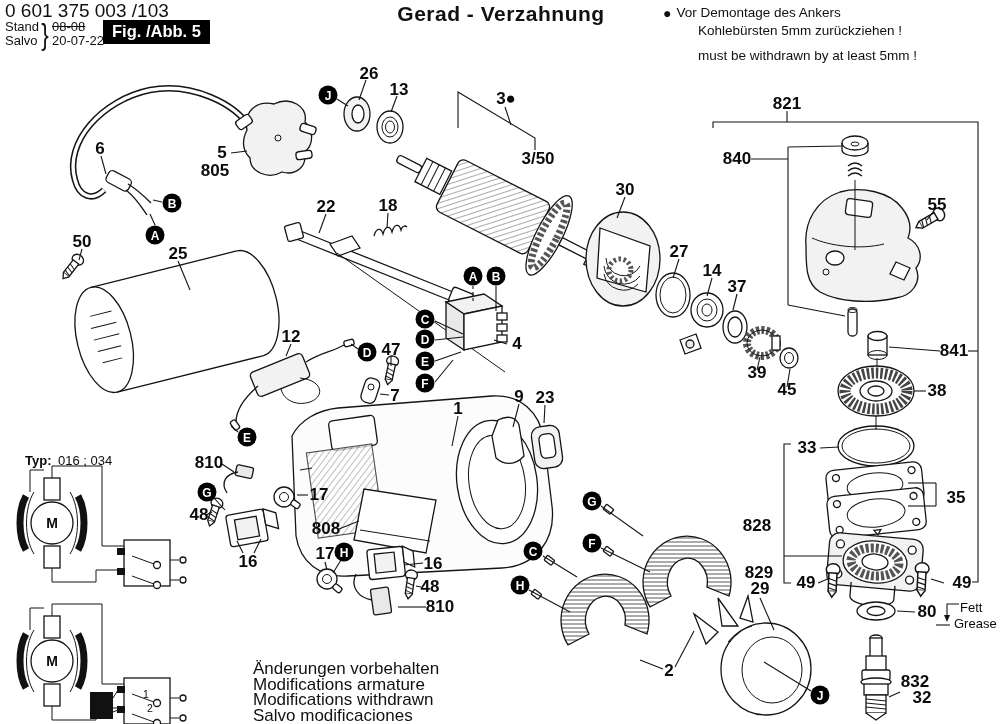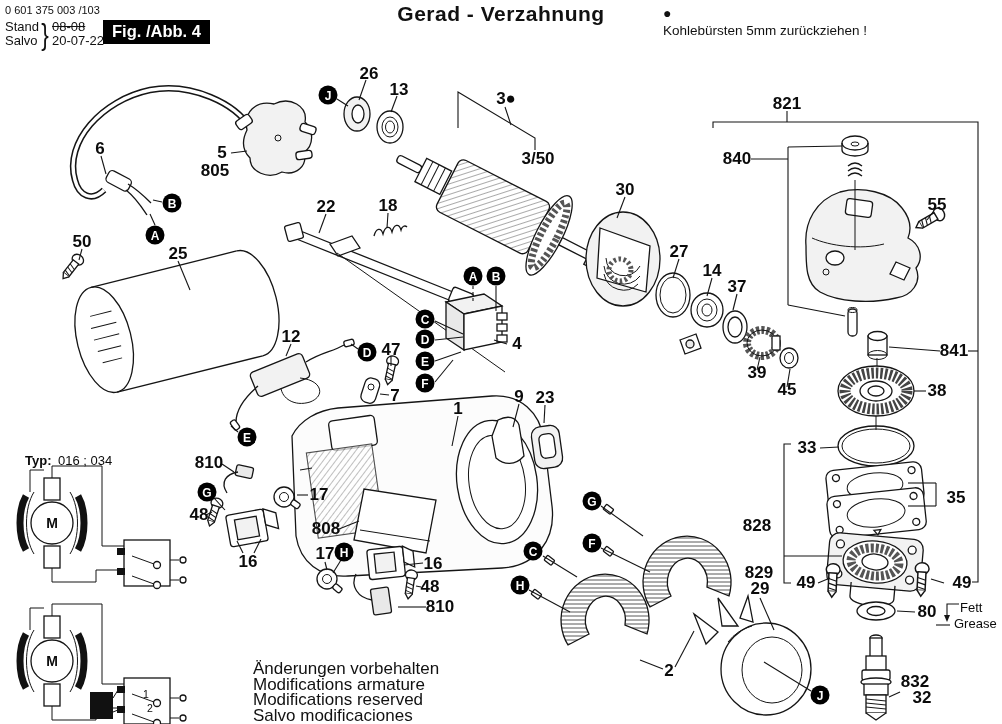--- a/index.html
+++ b/index.html
@@ -3,33 +3,33 @@
 <meta charset="utf-8">
 <style>
   html,body{margin:0;padding:0}
   body{width:1002px;height:724px;background:#fff;position:relative;overflow:hidden;
        font-family:"Liberation Sans",sans-serif;color:#111}
   .stage{position:absolute;inset:0}
   svg{position:absolute;left:0;top:0}
 
   
   .hdr-left{position:absolute;left:5px;top:3px;line-height:15px}
-  .part-number{font-size:11px}
+  .part-number{font-size:19px}
   .stand-row{display:flex;align-items:center;margin-top:2px}
   .si-col{display:flex;flex-direction:column;font-size:13px;line-height:14px}
   .brace{font-size:30px;font-weight:400;margin:0 2px 0 1px;transform:scaleX(.75)}
   .strike{text-decoration:line-through}
   .fig-box{position:absolute;left:103px;top:20px;background:#000;color:#fff;
            font-weight:bold;font-size:16.5px;padding:2px 9px 3px}
   .title{position:absolute;left:48px;width:906px;top:2px;text-align:center;
          font-size:21px;font-weight:bold;letter-spacing:.5px}
   .warning{position:absolute;left:663px;top:4px;font-size:13.5px;line-height:18px}
   .warning .row{display:flex}
   .warning .bullet{font-size:14px;margin-right:5px}
-  .warning .ind{margin-left:0}
+  .warning .ind{margin-left:35px}
   .w-gap{height:7px}
   .footer{position:absolute;left:253px;top:661px;font-size:17px;line-height:15.5px}
 
   
   .ln{stroke:#151515;stroke-width:1.3;fill:none}
   .lnt{stroke:#151515;stroke-width:1;fill:none}
   .pt{stroke:#151515;stroke-width:1.3;fill:#fff}
   .ptg{stroke:#151515;stroke-width:1.3;fill:#f2f2f2}
   .pte{stroke:#151515;stroke-width:1.3;fill:#e9e9e9}
   .ld{stroke:#151515;stroke-width:1.1;fill:none}
@@ -603,30 +603,32 @@
         <span>Salvo</span>
       </div>
       <span class="brace">}</span>
       <div class="si-col">
         <span class="strike">08-08</span>
         <span>20-07-22</span>
       </div>
     </div>
   </div>
 
-  <div class="fig-box">Fig. /Abb. 4</div>
+  <div class="fig-box">Fig. /Abb. 5</div>
   <div class="title">Gerad - Verzahnung</div>
 
   <div class="warning">
     <div class="row">
       <span class="bullet">●</span>
+      <span>Vor Demontage des Ankers</span>
     </div>
     <div class="ind">Kohlebürsten 5mm zurückziehen !</div>
     <div class="w-gap"></div>
+    <div class="ind">must be withdrawn by at least 5mm !</div>
   </div>
 
   <div class="footer">
     <div>Änderungen vorbehalten</div>
     <div>Modifications armature</div>
-    <div>Modifications reserved</div>
+    <div>Modifications withdrawn</div>
     <div>Salvo modificaciones</div>
   </div>
 </div>
 
 </body></html>

